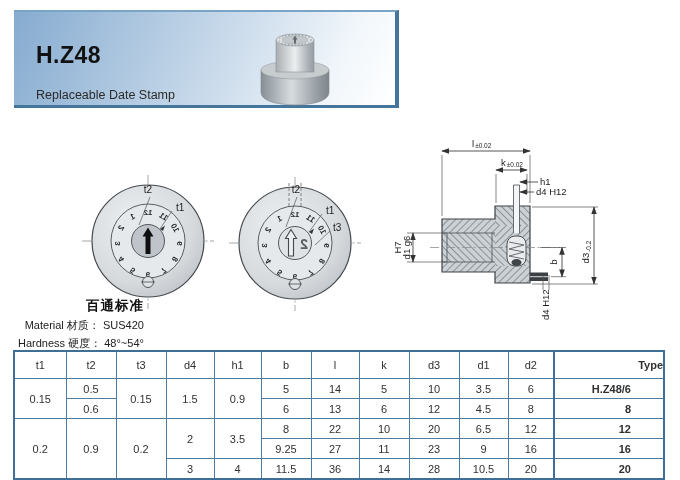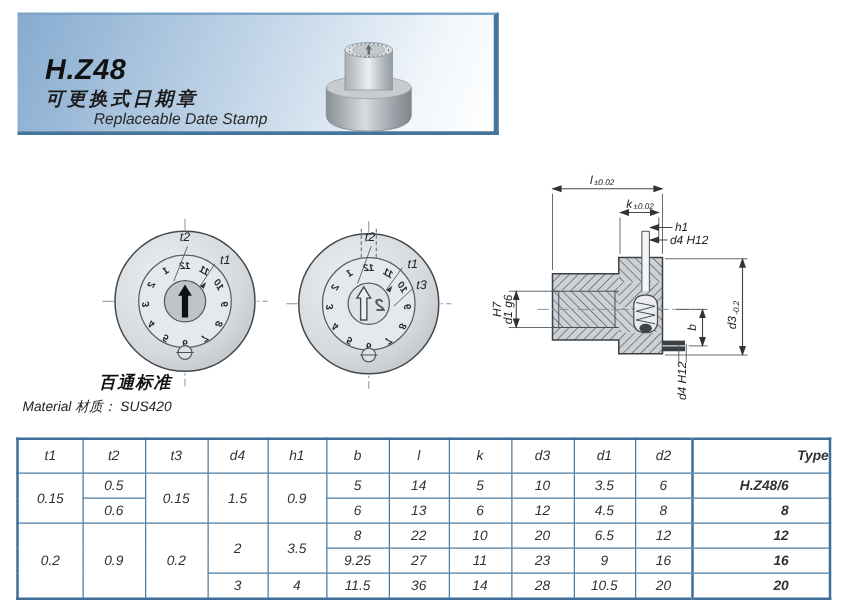--- a/index.html
+++ b/index.html
@@ -1,25 +1,25 @@
 <!DOCTYPE html>
 <html><head>
 <meta charset="utf-8">
 <style>
   html,body{margin:0;padding:0;background:#ffffff;}
   #page{position:relative;width:680px;height:480px;background:#ffffff;overflow:hidden;
-        font-family:"Liberation Sans", sans-serif;color:#222;font-style:italic;}
+        font-family:"Liberation Sans", sans-serif;color:#222;}
 
   
   #banner{position:absolute;left:14px;top:10px;width:381px;height:93px;
           background:linear-gradient(112deg,#86abd0 0%,#a9c4de 28%,#cfdeed 58%,#f2f7fb 84%,#ffffff 100%);
           border-top:2px solid #7ba3c6;border-right:4px solid #46759c;border-bottom:3px solid #46759c;}
   #banner .title{position:absolute;left:22px;top:30px;font-size:23px;font-weight:bold;color:#111;letter-spacing:.5px;}
   #banner .cn{position:absolute;left:22px;top:58px;font-size:15px;font-weight:bold;color:#1c1c1c;letter-spacing:2.5px;}
-  #banner .en{position:absolute;left:22px;top:76px;font-size:12.5px;color:#2a2a2a;margin-left:39px;}
+  #banner .en{position:absolute;left:22px;top:76px;font-size:12.5px;color:#2a2a2a;}
   #stamp-photo{position:absolute;left:238px;top:14px;}
 
   
   #specs{position:absolute;left:18px;top:297px;}
   #specs .std{font-size:13.5px;font-weight:bold;color:#111;letter-spacing:1px;text-align:right;}
   #specs .line{font-size:11px;color:#222;margin-top:3px;text-align:right;}
 
   
   #drawing{position:absolute;left:0;top:130px;}
   .outline{fill:none;stroke:#3c4146;stroke-width:1.2;}
@@ -44,21 +44,20 @@
   #spec-table th.type-col{text-align:right;}
   #spec-table td.type-col{text-align:right;padding-right:32px;}
 </style>
 </head>
 <body>
 
 <div id="page">
 
   <div id="banner">
     <div class="title">H.Z48</div>
-    <div class="cn">可更换式日期章</div>
     <div class="en">Replaceable Date Stamp</div>
 
     <svg id="stamp-photo" width="86" height="86" viewBox="0 0 86 86">
       <defs>
         <linearGradient id="gBase" x1="0" y1="0" x2="1" y2="0">
           <stop offset="0" stop-color="#878f95"></stop>
             <stop offset=".45" stop-color="#d7dcdf"></stop>
           <stop offset=".8" stop-color="#9aa1a7"></stop>
             <stop offset="1" stop-color="#7e868c"></stop>
         </linearGradient>
@@ -236,20 +235,25 @@
       <text class="dim" transform="translate(549,190) rotate(-90)">d4 H12</text>
     </g>
   </svg>
 
   <div id="specs">
     <div class="std">百通标准</div>
     <div class="line">
       <span>Material</span>
       <span>材质：</span>
       <span>SUS420</span>
+    </div>
+    <div class="line">
+      <span>Hardness</span>
+      <span>硬度：</span>
+      <span>48°~54°</span>
     </div>
   </div>
 
   <table id="spec-table">
     <colgroup>
       <col style="width:52px">
         <col style="width:50px">
         <col style="width:50px">
         <col style="width:48px">
       <col style="width:47px">

